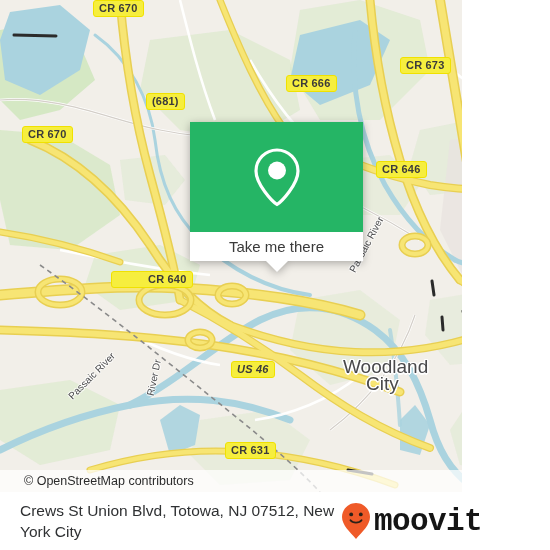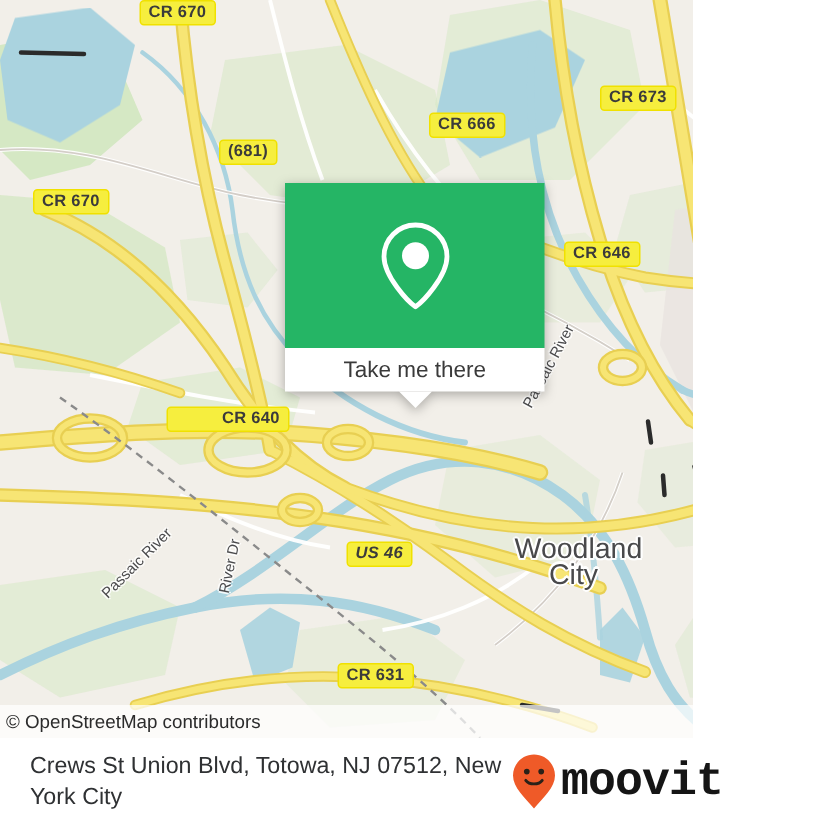--- a/index.html
+++ b/index.html
@@ -81,21 +81,21 @@
   .attribution {
     position: absolute;
     left: 0;
     bottom: 0;
     width: 550px;
     height: 22px;
     background: rgba(255,255,255,0.72);
     color: #2b2b2b;
     font-size: 12.5px;
     line-height: 22px;
-    padding-left: 4px;
+    padding-left: 24px;
     box-sizing: border-box;
     font-family: "Liberation Sans", sans-serif;
   }
 
   
   .popup {
     position: absolute;
     left: 190px;
     top: 122px;
     width: 173px;

